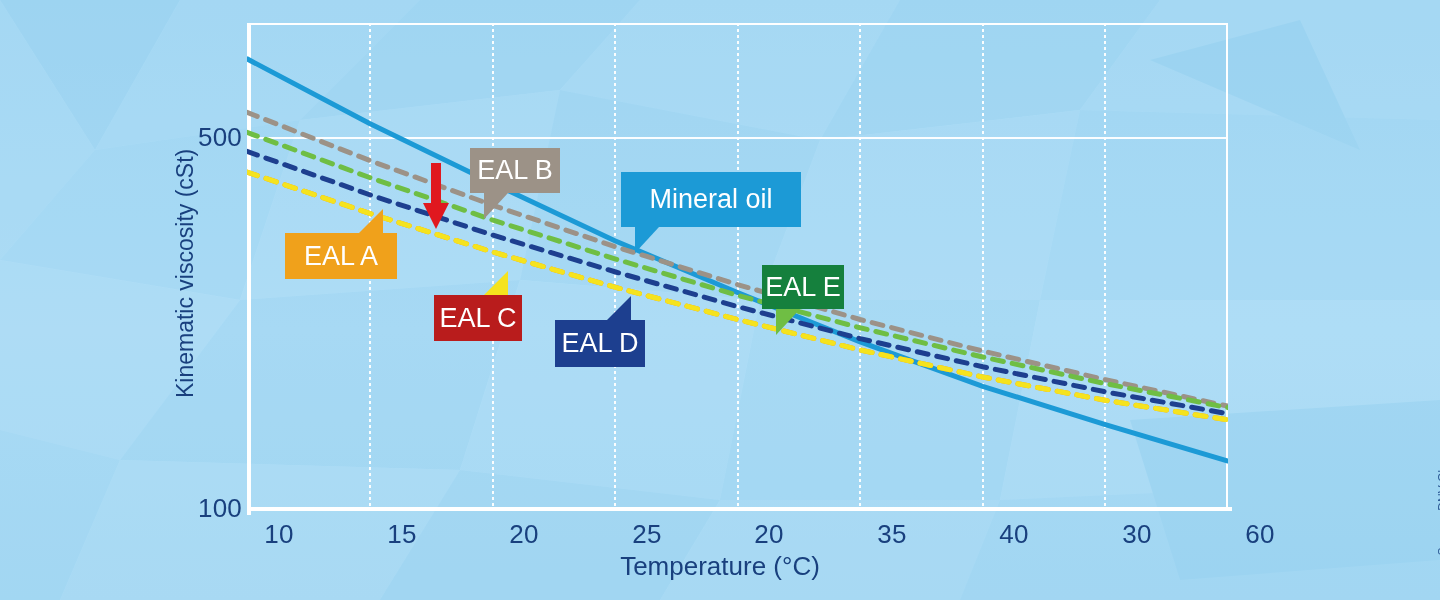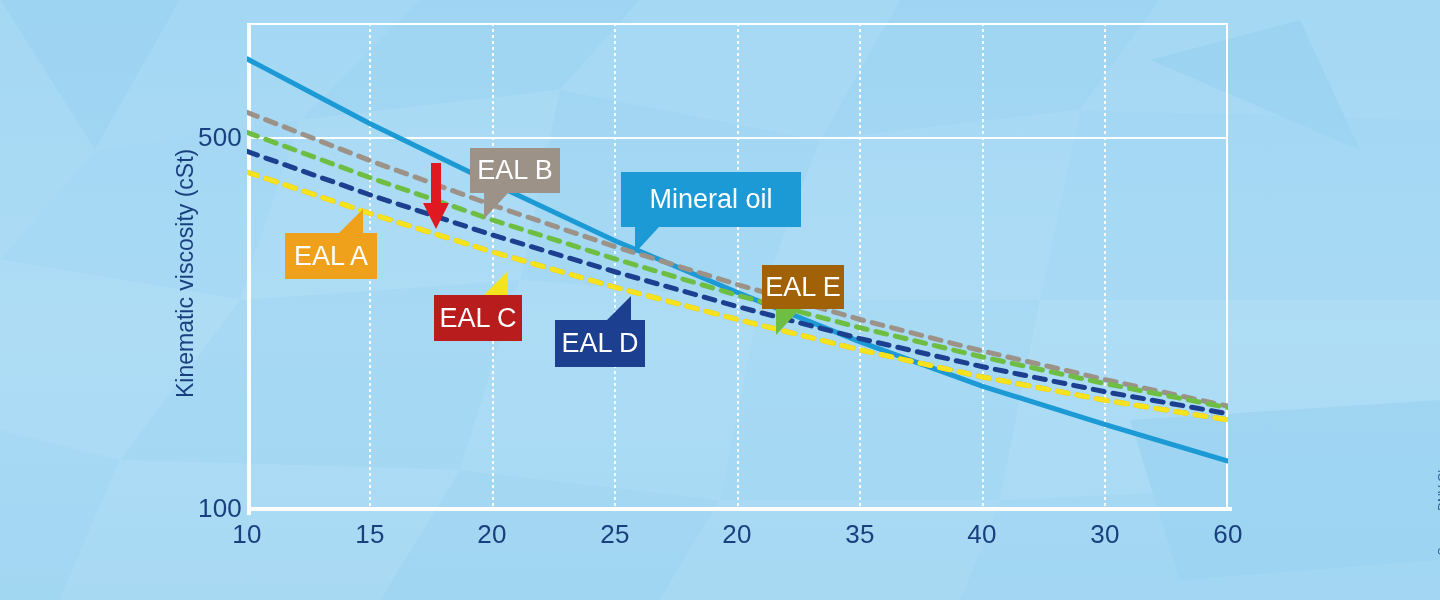--- a/index.html
+++ b/index.html
@@ -27,21 +27,21 @@
   }
   .gridline-h{
     position:absolute;left:247px;width:981px;height:2px;background:#ffffff;opacity:.95;
   }
 
   
   .tick{
     position:absolute;color:#19407e;font-size:26px;letter-spacing:.2px;
     font-family:"Liberation Sans","DejaVu Sans",sans-serif;
   }
-  .tick-x{transform:translateX(-50%);top:519px;}
+  .tick-x{transform:translateX(-50%);top:519px;margin-left:32px;}
   .tick-y{transform:translateY(-50%);text-align:right;}
 
   .axis-title-x{
     position:absolute;left:0;right:0;top:551px;text-align:center;
     color:#19407e;font-size:26px;
   }
   .axis-title-y{
     position:absolute;left:-40px;top:300px;
     color:#19407e;font-size:23px;white-space:nowrap;
     transform-origin:left top;transform:rotate(-90deg);
@@ -154,56 +154,57 @@
       </svg>
   </div>
 
   <div class="arrow" style="left:421px;top:163px;">
     <svg width="30" height="68" viewBox="0 0 30 68">
       <polygon id="arrow-shape" points="10,0 20,0 20,40 28,40 15,66 2,40 10,40" fill="#e0181f"></polygon>
     </svg>
   </div>
 
   <div id="callouts">
-      <div class="callout" style="left: 285px; top: 233px; width: 92px; height: 46px; background: rgb(240, 161, 27);">
+      <div class="callout" style="left: 285px; top: 233px; width: 112px; height: 46px; background: rgb(240, 161, 27);">
         <div class="tail tail-tr" style="border-bottom-color: rgb(240, 161, 27);"></div>
         <div class="body">EAL A</div>
       </div>
       <div class="callout" style="left: 470px; top: 148px; width: 90px; height: 45px; background: rgb(156, 146, 135);">
         <div class="tail tail-bl" style="border-top-color: rgb(156, 146, 135);"></div>
         <div class="body">EAL B</div>
       </div>
       <div class="callout" style="left: 621px; top: 172px; width: 180px; height: 55px; background: rgb(28, 154, 214);">
         <div class="tail tail-bl" style="border-top-color: rgb(28, 154, 214);"></div>
         <div class="body">Mineral oil</div>
       </div>
       <div class="callout" style="left: 434px; top: 295px; width: 88px; height: 46px; background: #b91c1c;">
         <div class="tail tail-tr" style="border-bottom-color: rgb(245, 227, 30);"></div>
         <div class="body">EAL C</div>
       </div>
       <div class="callout" style="left: 555px; top: 320px; width: 90px; height: 47px; background: rgb(29, 63, 143); text-decoration: underline;">
         <div class="tail tail-tr" style="border-bottom-color: rgb(29, 63, 143);"></div>
         <div class="body">EAL D</div>
       </div>
-      <div class="callout" style="left: 762px; top: 265px; width: 82px; height: 44px; background: #a16207; padding-left: 20px;">
+      <div class="callout" style="left: 762px; top: 265px; width: 82px; height: 44px; background: #15803d; padding-left: 20px;">
         <div class="tail tail-bl" style="border-top-color: rgb(111, 190, 68);"></div>
         <div class="body">EAL E</div>
       </div>
     </div>
 
   <div class="tick tick-y" style="left:186px;top:137px;width:56px;">500</div>
   <div class="tick tick-y" style="left:186px;top:508px;width:56px;">100</div>
 
   <div class="tick tick-x" style="left:247px">10</div>
   <div class="tick tick-x" style="left:370px">15</div>
   <div class="tick tick-x" style="left:492px">20</div>
   <div class="tick tick-x" style="left:615px">25</div>
   <div class="tick tick-x" style="left:737px">20</div>
   <div class="tick tick-x" style="left:860px">35</div>
   <div class="tick tick-x" style="left:982px">40</div>
   <div class="tick tick-x" style="left:1105px">30</div>
   <div class="tick tick-x" style="left:1228px">60</div>
 
+  <div class="axis-title-x">Temperature (°C)</div>
   <div class="axis-title-y" style="left:172px;top:398px;">Kinematic viscosity (cSt)</div>
 
   <div class="source" style="right:4px;top:466px;">Source: DNV GL</div>
 
 </div>
 
 </body></html>

